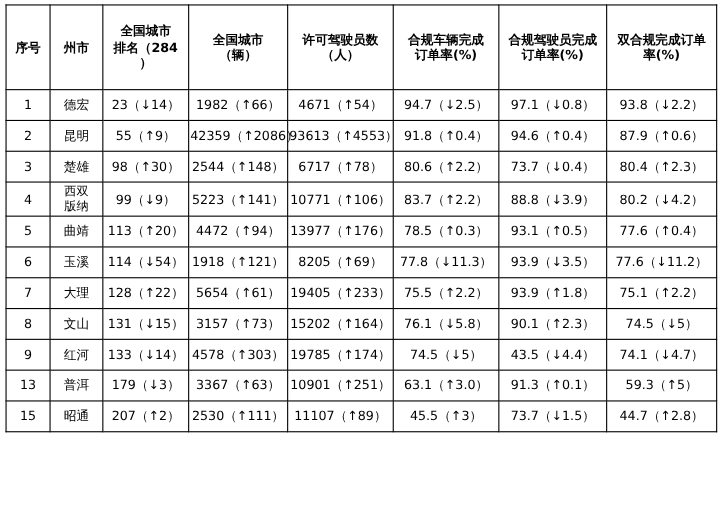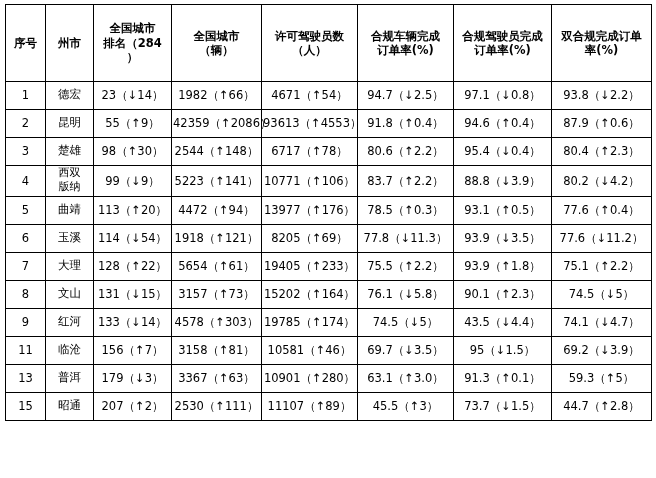--- a/index.html
+++ b/index.html
@@ -48,21 +48,20 @@
   col.c5 { width: 96px; }
   col.c6 { width: 98px; }
   col.c7 { width: 100px; }
 
   table.grid tbody td {
     height: 25px;
     font-size: 11.5px;
   }
   td.city {
     line-height: 1.15;
-    font-family: Liberation Mono, monospace;
   }
   td.city.two-line {
     font-size: 11px;
   }
   .hdr-block {
     display: block;
   }
   .nowrap { white-space: nowrap; }
 </style>
 </head>
@@ -136,21 +135,21 @@
         <td class="nowrap">94.6（↑0.4）</td>
         <td class="nowrap">87.9（↑0.6）</td>
       </tr>
       <tr>
         <td>3</td>
         <td class="city">楚雄</td>
         <td class="nowrap">98（↑30）</td>
         <td class="nowrap">2544（↑148）</td>
         <td class="nowrap">6717（↑78）</td>
         <td class="nowrap">80.6（↑2.2）</td>
-        <td class="nowrap">95.4（↓0.4）</td>
+        <td class="nowrap">73.7（↓0.4）</td>
         <td class="nowrap">80.4（↑2.3）</td>
       </tr>
       <tr>
         <td>4</td>
         <td class="city two-line">西双<br>版纳</td>
         <td class="nowrap">99（↓9）</td>
         <td class="nowrap">5223（↑141）</td>
         <td class="nowrap">10771（↑106）</td>
         <td class="nowrap">83.7（↑2.2）</td>
         <td class="nowrap">88.8（↓3.9）</td>
@@ -200,35 +199,25 @@
         <td>9</td>
         <td class="city">红河</td>
         <td class="nowrap">133（↓14）</td>
         <td class="nowrap">4578（↑303）</td>
         <td class="nowrap">19785（↑174）</td>
         <td class="nowrap">74.5（↓5）</td>
         <td class="nowrap">43.5（↓4.4）</td>
         <td class="nowrap">74.1（↓4.7）</td>
       </tr>
       <tr>
-        <td>11</td>
-        <td class="city">临沧</td>
-        <td class="nowrap">156（↑7）</td>
-        <td class="nowrap">3158（↑81）</td>
-        <td class="nowrap">10581（↑46）</td>
-        <td class="nowrap">69.7（↓3.5）</td>
-        <td class="nowrap">95（↓1.5）</td>
-        <td class="nowrap">69.2（↓3.9）</td>
-      </tr>
-      <tr>
         <td>13</td>
         <td class="city">普洱</td>
         <td class="nowrap">179（↓3）</td>
         <td class="nowrap">3367（↑63）</td>
-        <td class="nowrap">10901（↑280）</td>
+        <td class="nowrap">10901（↑251）</td>
         <td class="nowrap">63.1（↑3.0）</td>
         <td class="nowrap">91.3（↑0.1）</td>
         <td class="nowrap">59.3（↑5）</td>
       </tr>
       <tr>
         <td>15</td>
         <td class="city">昭通</td>
         <td class="nowrap">207（↑2）</td>
         <td class="nowrap">2530（↑111）</td>
         <td class="nowrap">11107（↑89）</td>

